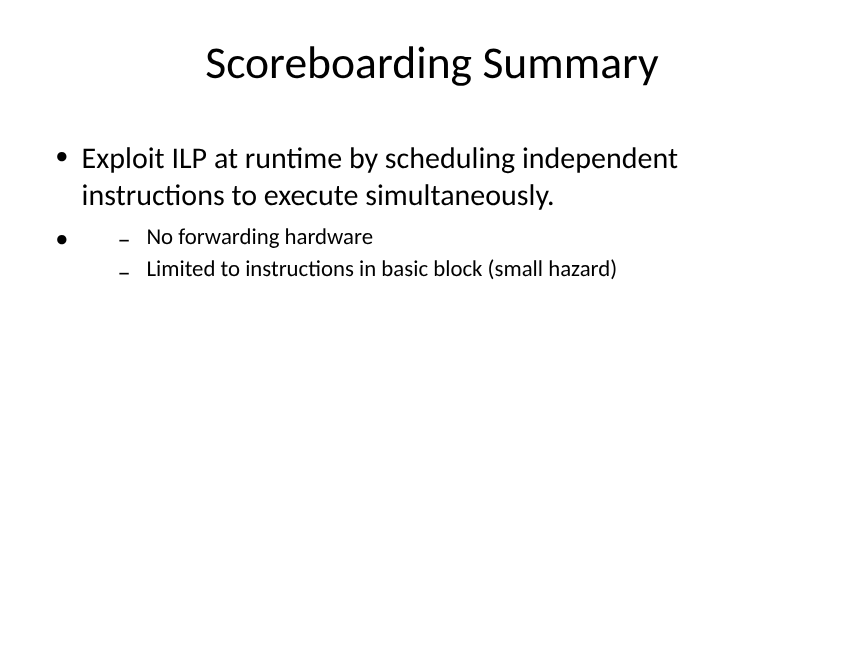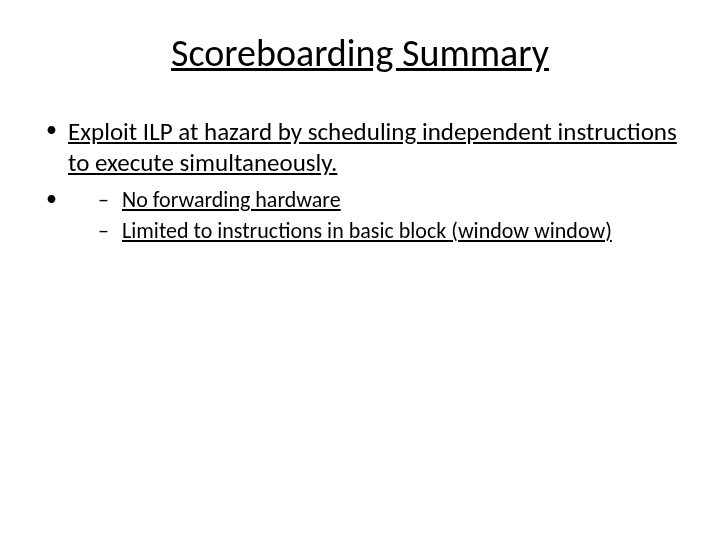--- a/index.html
+++ b/index.html
@@ -1,38 +1,38 @@
 <!DOCTYPE html>
 <html><head>
 <meta charset="utf-8">
 <style>
   * { margin: 0; padding: 0; box-sizing: border-box; }
   html, body { width: 720px; height: 540px; background: #fff; font-family: Calibri, "Segoe UI", Arial, sans-serif; color: #000; }
-  .slide { width: 720px; height: 540px; position: relative; padding: 20px 40px 20px 40px; text-decoration: underline; }
+  .slide { width: 720px; height: 540px; position: relative; padding: 20px 40px 20px 40px; }
   .title { font-size: 38px; font-weight: 400; text-align: center; margin-top: 10px; margin-bottom: 40px; }
   .bullets { list-style: none; }
   .bullets > li { font-size: 25px; line-height: 1.25; margin-bottom: 6px; position: relative; padding-left: 28px; }
   .bullets > li::before { content: "•"; position: absolute; left: 6px; top: 0; font-size: 22px; }
   .sub-bullets { list-style: none; margin-top: 6px; }
-  .sub-bullets > li { font-size: 22px; line-height: 1.35; margin-bottom: 2px; position: relative; padding-left: 54px; }
+  .sub-bullets > li { font-size: 19px; line-height: 1.35; margin-bottom: 2px; position: relative; padding-left: 54px; }
   .sub-bullets > li::before { content: "–"; position: absolute; left: 30px; top: 0; font-size: 22px; }
 </style>
 </head>
 <body>
 
 <div class="slide">
   <h1 class="title">Scoreboarding Summary</h1>
   <ul class="bullets">
     <li>
-      <span>Exploit ILP at hazard by scheduling independent instructions to execute simultaneously.</span>
+      <span>Exploit ILP at runtime by scheduling independent instructions to execute simultaneously.</span>
     </li>
     <li>
       <ul class="sub-bullets">
         <li>
           <span>No forwarding hardware</span>
         </li>
         <li>
-          <span>Limited to instructions in basic block (window window)</span>
+          <span>Limited to instructions in basic block (small hazard)</span>
         </li>
       </ul>
     </li>
   </ul>
 </div>
 
 </body></html>

